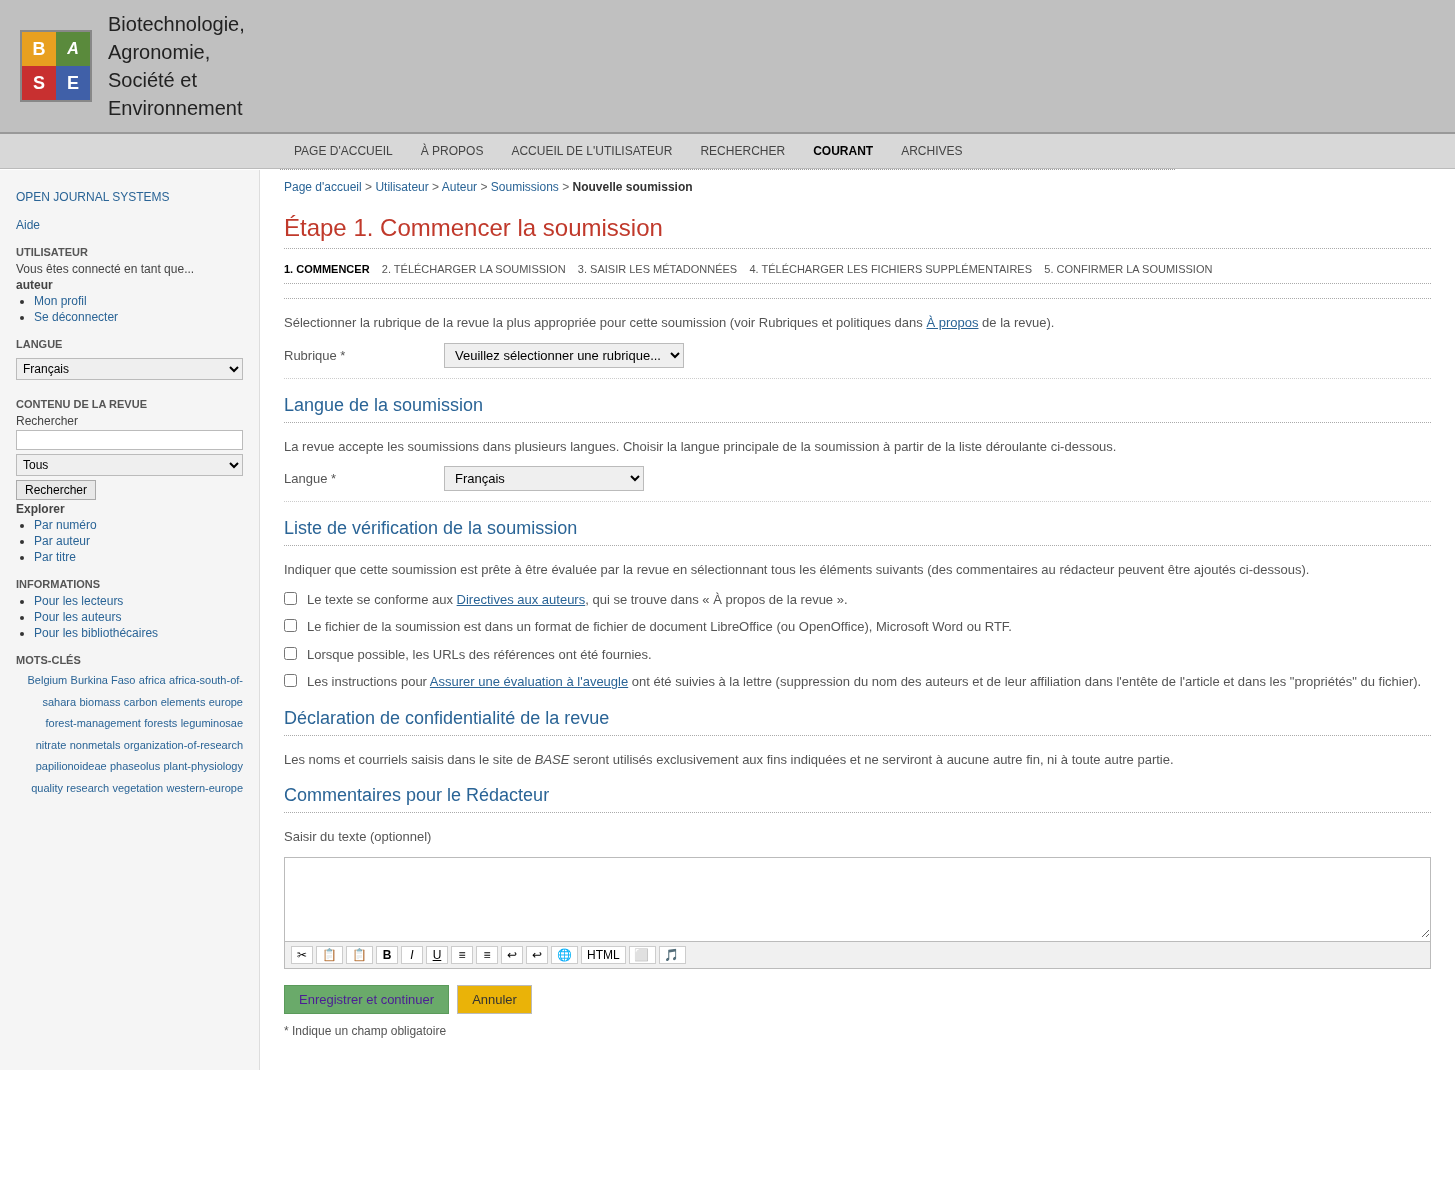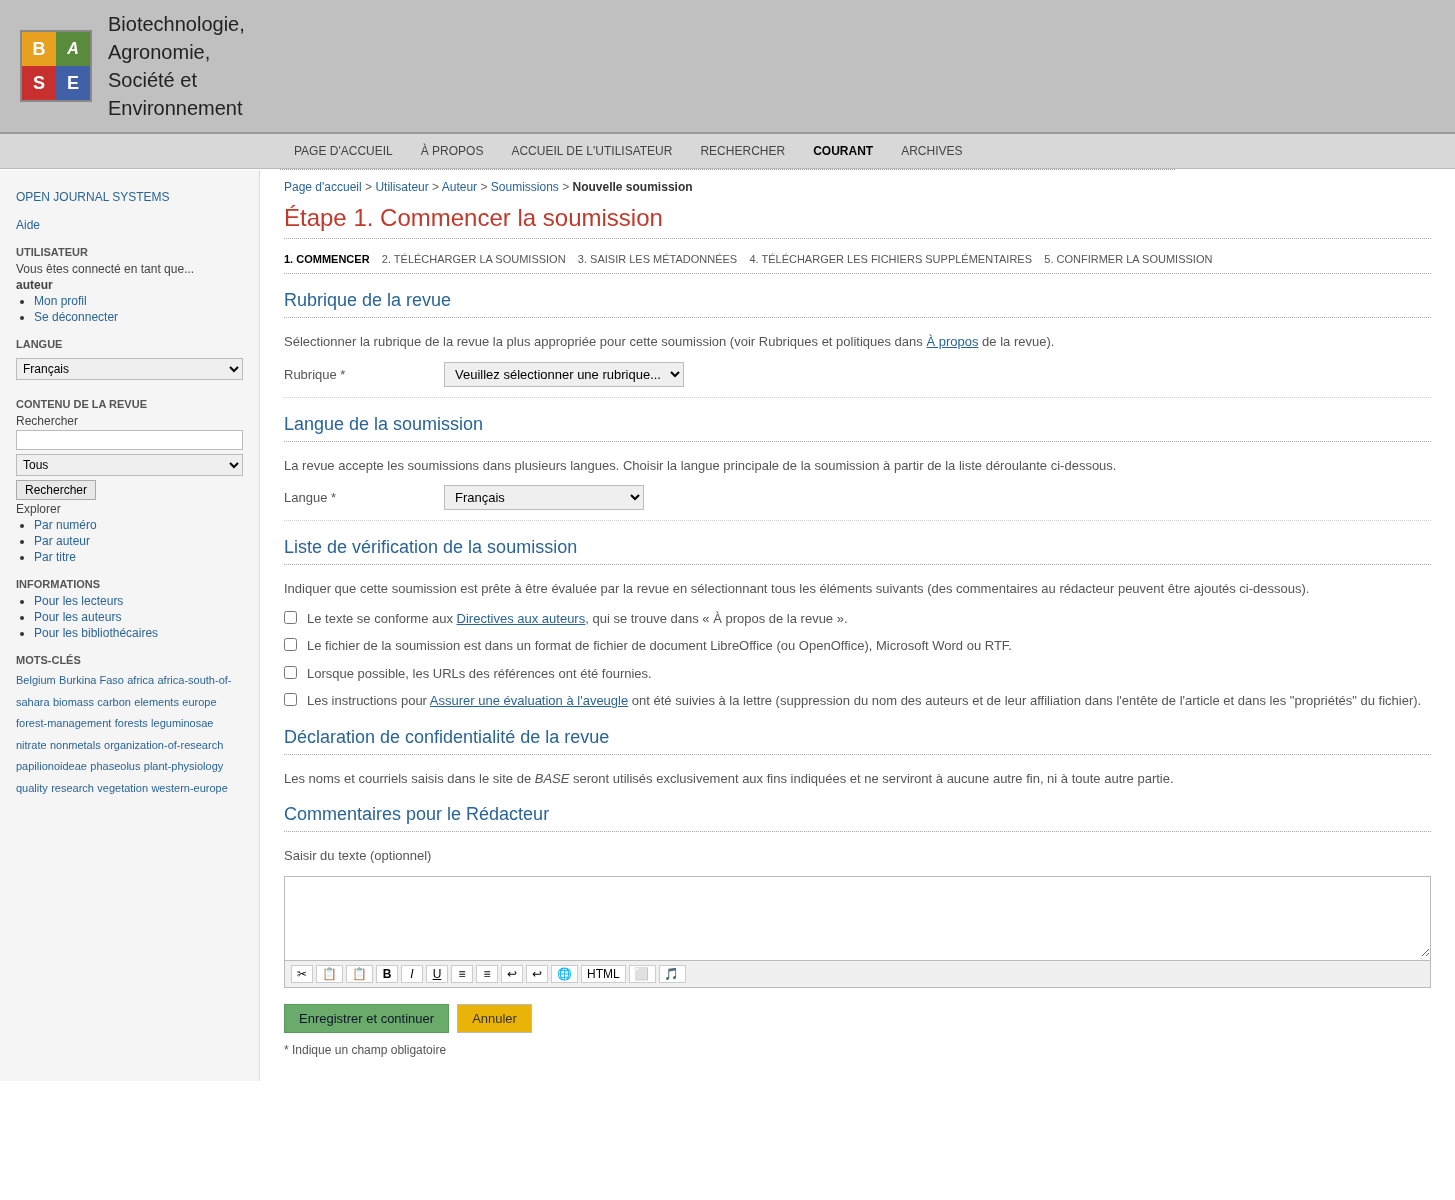--- a/index.html
+++ b/index.html
@@ -26,26 +26,26 @@
 
     
     #sidebar { width: 260px; min-width: 260px; padding: 20px 16px; border-right: 1px solid #ddd; background: #f5f5f5; font-size: 12px; }
     .sidebar-section-title { font-size: 11px; font-weight: bold; text-transform: uppercase; color: #555; margin: 14px 0 4px; }
     .sidebar-link { color: #2a6496; text-decoration: none; display: block; margin: 2px 0; font-size: 12px; }
     .sidebar-text { font-size: 12px; color: #444; margin: 2px 0; }
     .sidebar-bold { font-weight: bold; }
     .sidebar-search-input { width: 100%; border: 1px solid #bbb; padding: 2px 4px; font-size: 12px; }
     .sidebar-select { width: 100%; border: 1px solid #bbb; padding: 2px; font-size: 12px; margin: 4px 0; }
     .sidebar-btn { border: 1px solid #aaa; background: #e8e8e8; padding: 2px 8px; font-size: 12px; cursor: pointer; }
-    .sidebar-tags { margin-top: 4px; line-height: 1.8; }
+    .sidebar-tags { margin-top: 4px; line-height: 1.8; text-align: right; }
     .sidebar-tag { color: #2a6496; text-decoration: none; font-size: 11px; }
 
     
     #main { flex: 1; padding: 10px 24px 24px; }
-    #breadcrumb { font-size: 12px; color: #666; margin-bottom: 10px; }
+    #breadcrumb { font-size: 12px; color: #666; margin-bottom: 20px; }
     #breadcrumb a { color: #2a6496; text-decoration: none; }
     #breadcrumb span.current { font-weight: bold; color: #333; }
 
     .page-title { font-size: 24px; color: #c0392b; font-weight: normal; margin-bottom: 4px; }
     .dotted-border { border-bottom: 1px dotted #aaa; margin: 6px 0 14px; }
 
     .steps-bar { font-size: 11px; color: #555; margin-bottom: 8px; }
     .steps-bar strong { color: #000; text-transform: uppercase; }
 
     .help-text { font-size: 13px; color: #555; margin-bottom: 10px; }
@@ -66,21 +66,21 @@
 
     .privacy-text { font-size: 13px; color: #555; line-height: 1.5; margin: 8px 0; }
     .privacy-text em { }
 
     .editor-area { border: 1px solid #bbb; margin: 8px 0; }
     .editor-content { width: 100%; min-height: 80px; border: none; padding: 6px; font-size: 13px; resize: vertical; }
     .editor-toolbar { background: #f0f0f0; border-top: 1px solid #bbb; padding: 4px 6px; display: flex; gap: 3px; align-items: center; }
     .editor-btn { border: 1px solid #ccc; background: #fff; padding: 1px 5px; cursor: pointer; font-size: 12px; min-width: 22px; text-align: center; }
 
     .action-bar { display: flex; gap: 8px; margin-top: 16px; align-items: center; }
-    .btn-save { background: #6aaa6a; color: #0f172a; border: 1px solid #5a9a5a; padding: 6px 14px; font-size: 13px; cursor: pointer; }
+    .btn-save { background: #6aaa6a; color: #4c1d95; border: 1px solid #5a9a5a; padding: 6px 14px; font-size: 13px; cursor: pointer; }
     .btn-cancel { background: #eab308; color: #333; border: 1px solid #bbb; padding: 6px 14px; font-size: 13px; cursor: pointer; }
     .required-note { font-size: 12px; color: #555; margin-top: 10px; }
 
     .syslink { color: #2a6496; text-decoration: none; font-size: 12px; }
 
     ul.sidebar-list { list-style: disc; padding-left: 18px; }
     ul.sidebar-list li { margin: 2px 0; }
   </style>
 </head>
 <body>
@@ -135,21 +135,21 @@
     </select>
 
     <div class="sidebar-section-title">CONTENU DE LA REVUE</div>
     <div class="sidebar-text">Rechercher</div>
     <input type="text" class="sidebar-search-input" style="">
     <select class="sidebar-select">
       <option>Tous</option>
     </select>
     <button class="sidebar-btn">Rechercher</button>
 
-    <div class="sidebar-text" style="font-weight:normal;">Explorer</div>
+    <div class="sidebar-text" style="font-weight:bold;">Explorer</div>
     <ul class="sidebar-list">
       <li>
           <a class="sidebar-link">Par numéro</a>
         </li>
       <li>
           <a class="sidebar-link">Par auteur</a>
         </li>
       <li>
           <a class="sidebar-link">Par titre</a>
         </li>
@@ -216,21 +216,20 @@
       <span>3. SAISIR LES MÉTADONNÉES</span>
       &nbsp;&nbsp;
       <span>4. TÉLÉCHARGER LES FICHIERS SUPPLÉMENTAIRES</span>
       &nbsp;&nbsp;
       <span>5. CONFIRMER LA SOUMISSION</span>
     </div>
 
     <div class="dotted-border"></div>
 
 
-    <h2 class="section-title">Rubrique de la revue</h2>
     <div class="dotted-border"></div>
     <p class="section-desc">
       <span>Sélectionner la rubrique de la revue la plus appropriée pour cette soumission (voir Rubriques et politiques dans</span>
       <a>À propos</a>
       <span>de la revue).</span>
     </p>
     <div class="field-row">
       <div class="field-label">Rubrique *</div>
       <div class="field-control">
         <select>

